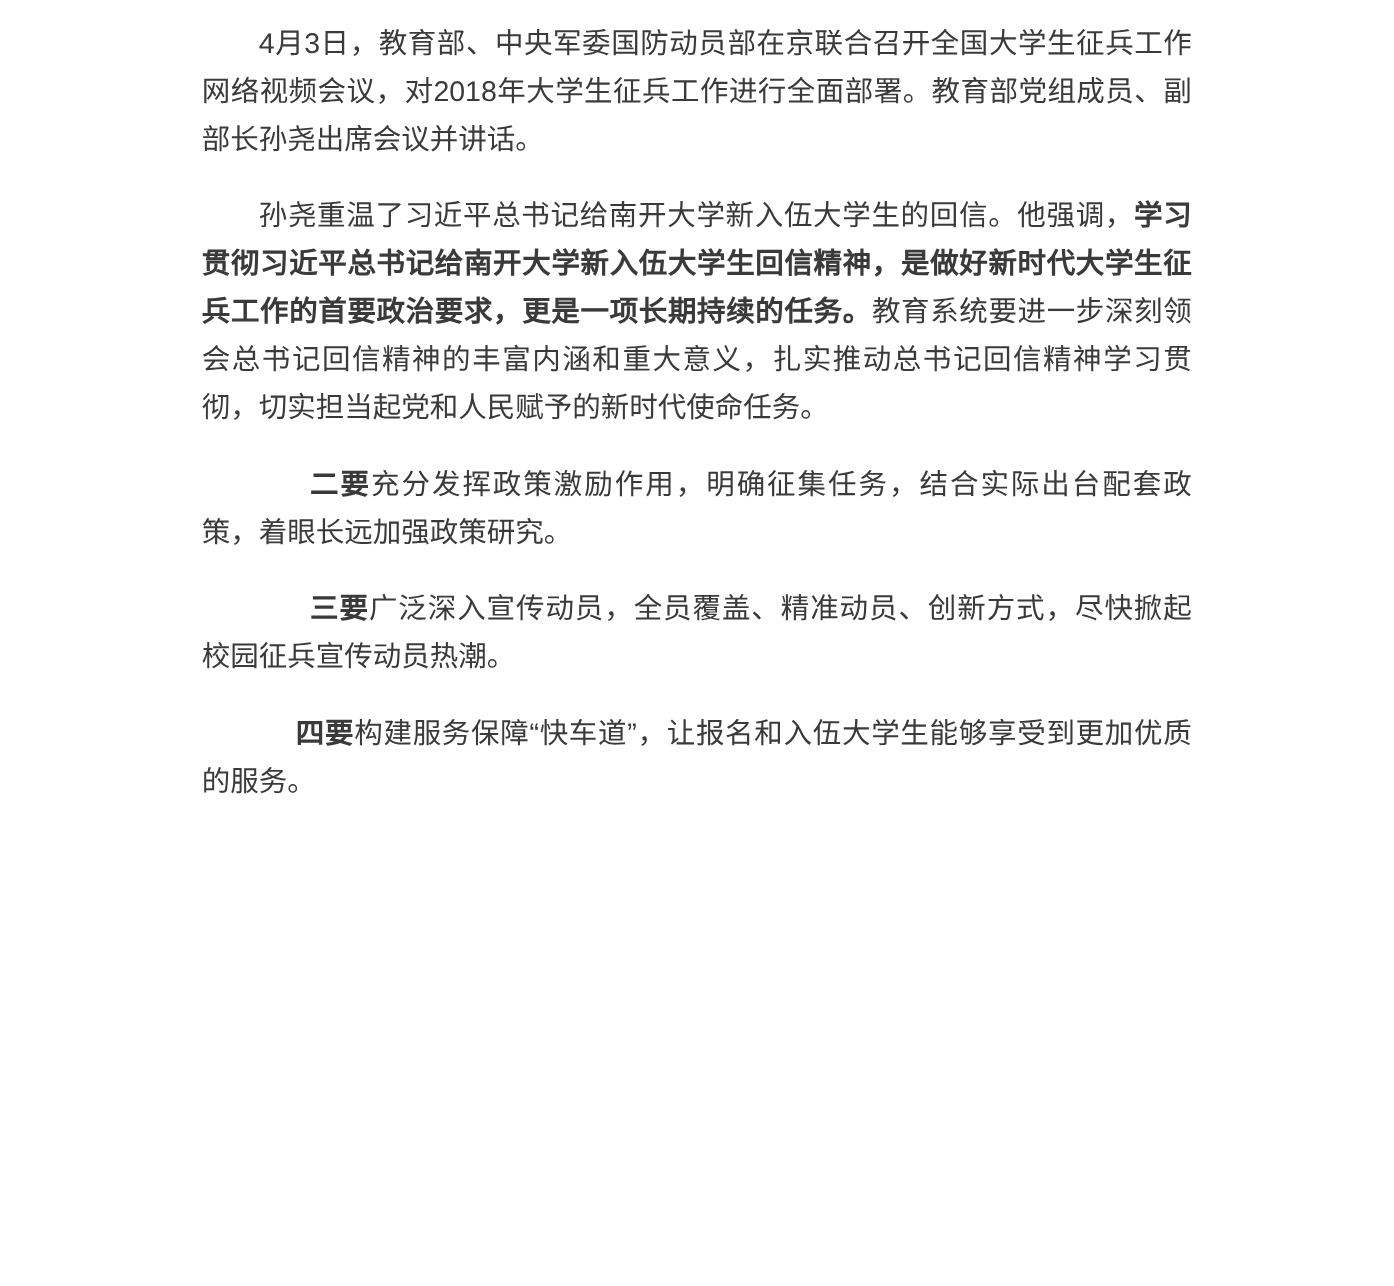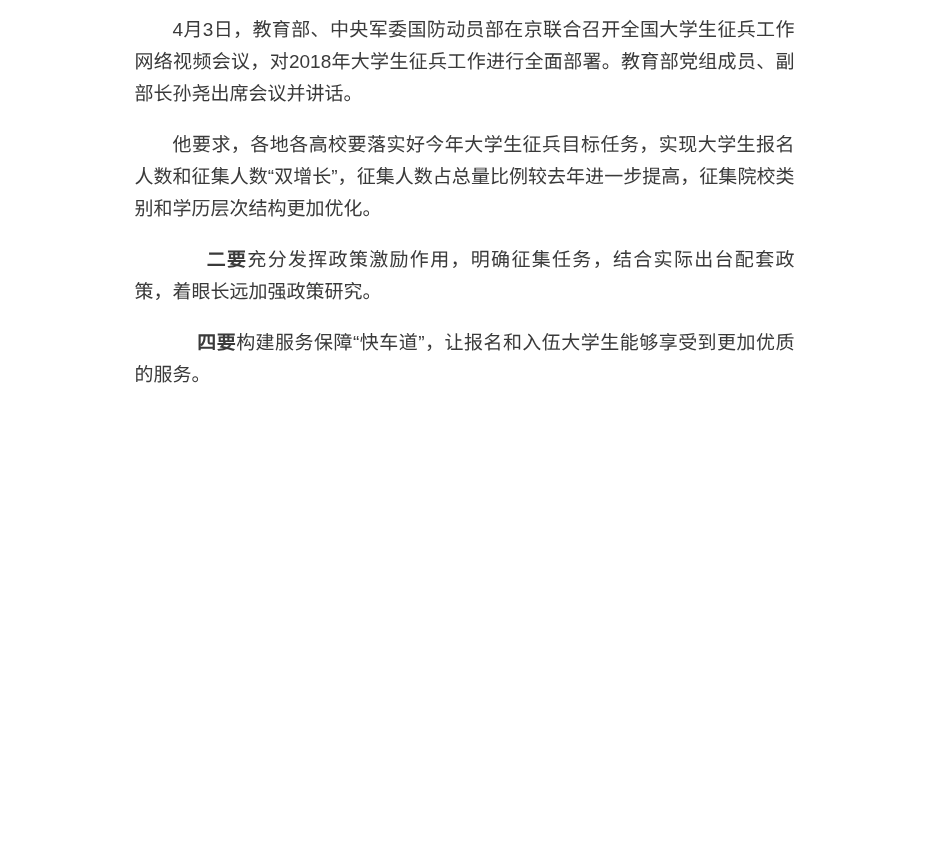--- a/index.html
+++ b/index.html
@@ -44,17 +44,18 @@
   .seg-bold {
     font-weight: bold;
   }
 </style>
 </head>
 <body>
 
 <div class="page" style="background: rgb(255, 255, 255);">
   <div class="article" style="color: rgb(58, 58, 58);">
       <p class="para indent-normal"><span class="seg-regular">4月3日，教育部、中央军委国防动员部在京联合召开全国大学生征兵工作网络视频会议，对2018年大学生征兵工作进行全面部署。教育部党组成员、副部长孙尧出席会议并讲话。</span></p>
-      <p class="para indent-normal"><span class="seg-regular">他要求，各地各高校要落实好今年大学生征兵目标任务，实现大学生报名人数和征集人数“双增长”，征集人数占总量比例较去年进一步提高，征集院校类别和学历层次结构更加优化。</span></p>
+      <p class="para indent-normal"><span class="seg-regular">孙尧重温了习近平总书记给南开大学新入伍大学生的回信。他强调，</span><strong class="seg-bold">学习贯彻习近平总书记给南开大学新入伍大学生回信精神，是做好新时代大学生征兵工作的首要政治要求，更是一项长期持续的任务。</strong><span class="seg-regular">教育系统要进一步深刻领会总书记回信精神的丰富内涵和重大意义，扎实推动总书记回信精神学习贯彻，切实担当起党和人民赋予的新时代使命任务。</span></p>
       <p class="para indent-item"><strong class="seg-bold">二要</strong><span class="seg-regular">充分发挥政策激励作用，明确征集任务，结合实际出台配套政策，着眼长远加强政策研究。</span></p>
+      <p class="para indent-item"><strong class="seg-bold">三要</strong><span class="seg-regular">广泛深入宣传动员，全员覆盖、精准动员、创新方式，尽快掀起校园征兵宣传动员热潮。</span></p>
       <p class="para indent-item"><strong class="seg-bold">四要</strong><span class="seg-regular">构建服务保障“快车道”，让报名和入伍大学生能够享受到更加优质的服务。</span></p>
     </div>
 </div>
 
 </body></html>

